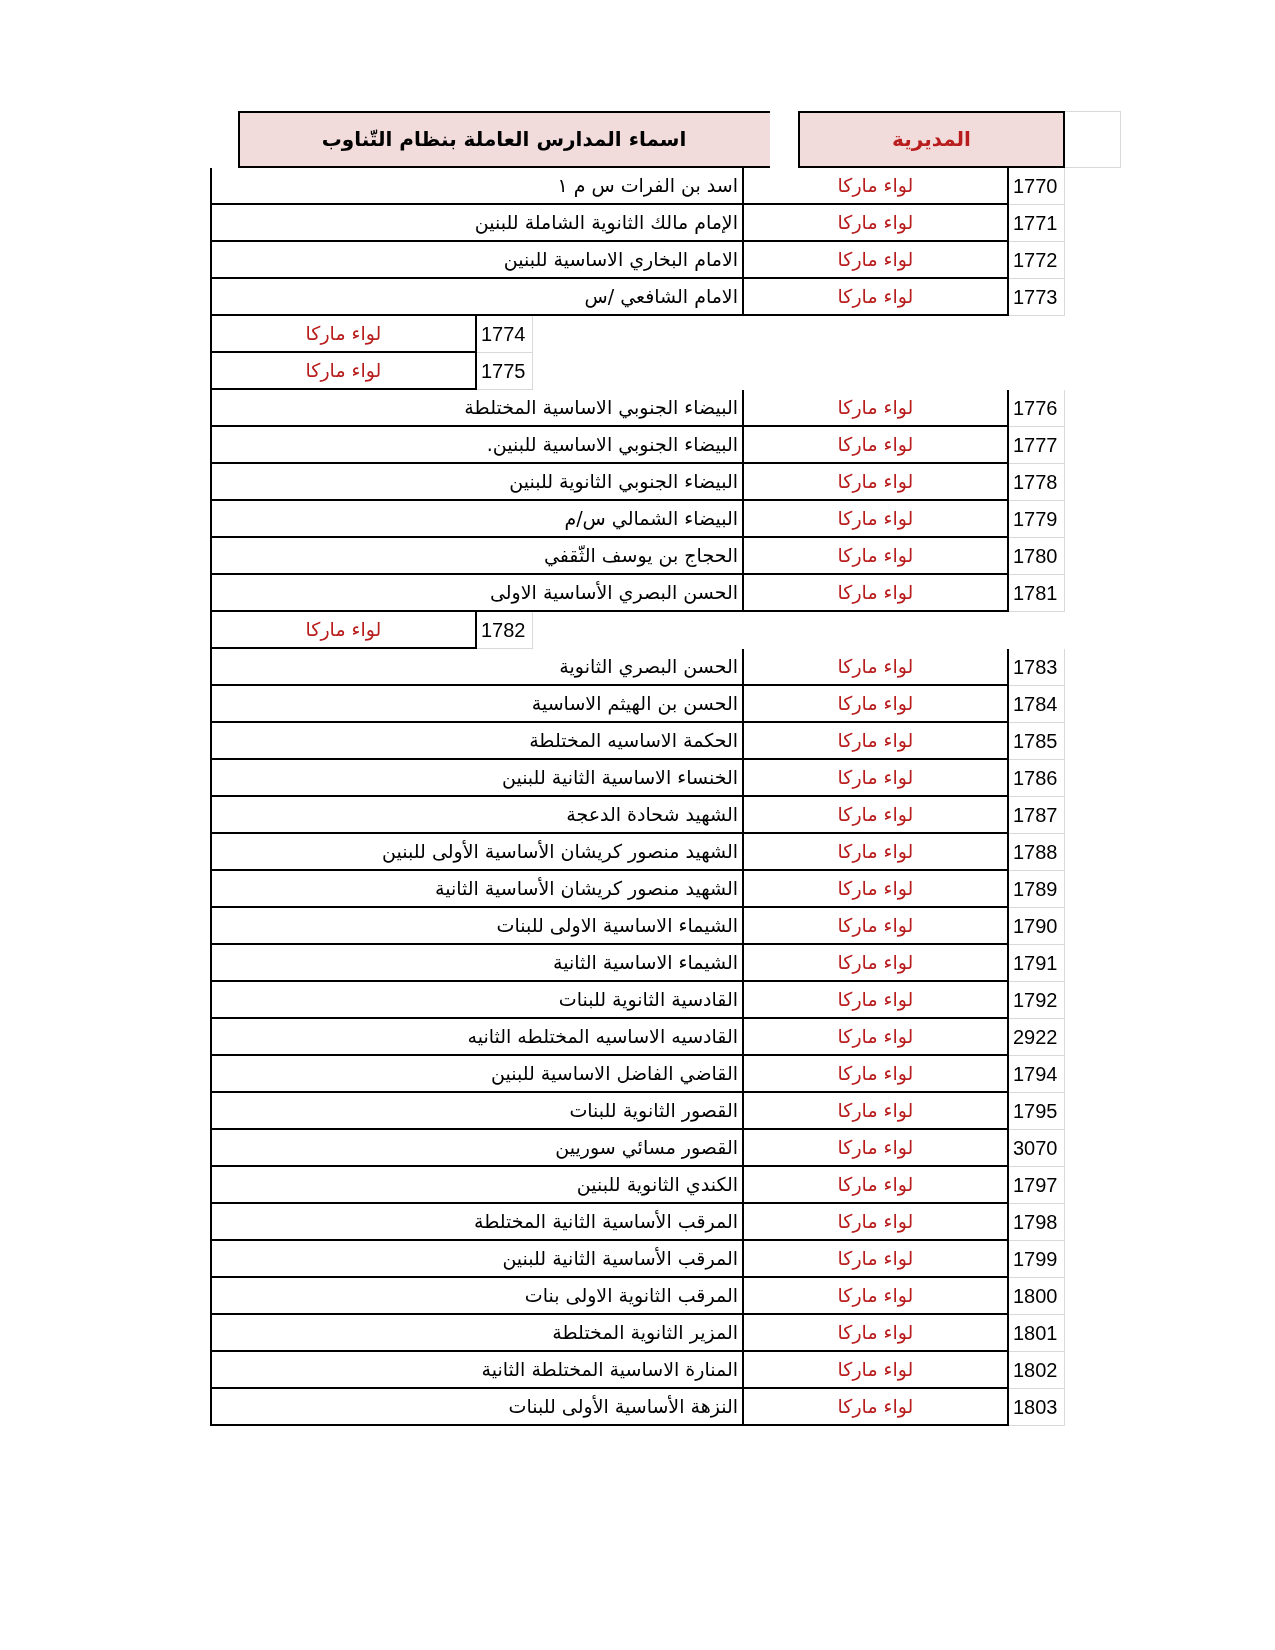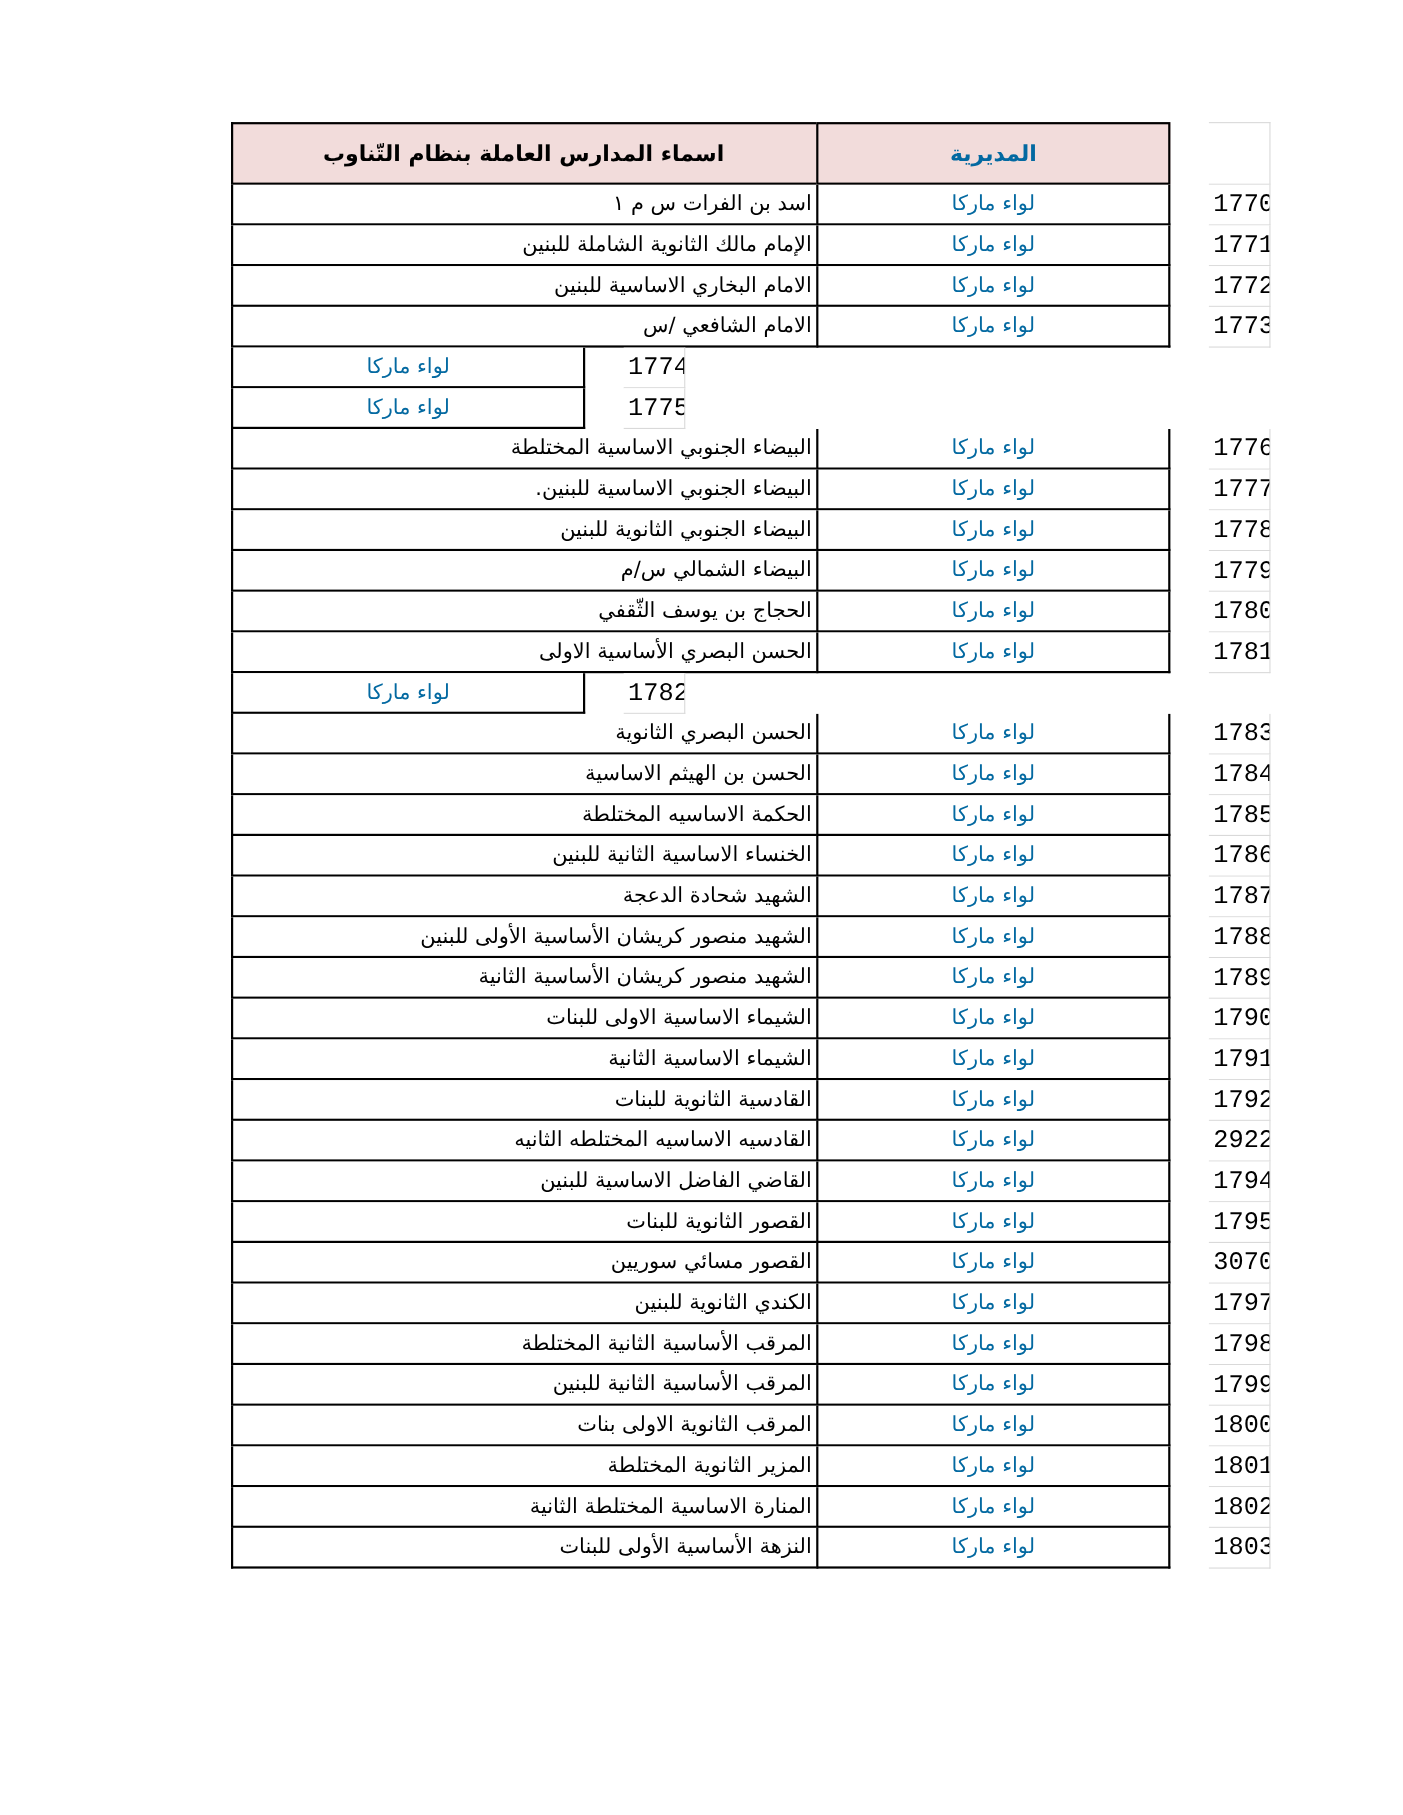--- a/index.html
+++ b/index.html
@@ -30,45 +30,45 @@
   
   .name-cell {
     width:532px;
     border-left:2px solid var(--border-color);
     border-bottom:2px solid var(--border-color);
     direction:rtl; justify-content:flex-start; 
     padding:0 4px 2px 2px;
     font-size:19px; color:#000;
   }
   .dir-cell {
-    width:322px;
+    width:267px;
     border-left:2px solid var(--border-color);
     border-right:2px solid var(--border-color);
     border-bottom:2px solid var(--border-color);
     direction:rtl; justify-content:center;
     padding-bottom:2px;
-    font-size:19px; color:#0369a1;
+    font-size:19px; color:#b91c1c;
   }
   .header-row .name-cell,
   .header-row .dir-cell {
     border-top:2px solid var(--border-color);
     background:var(--header-bg);
     justify-content:center;
-    font-weight:bold; font-size:20px;
+    font-weight:bold; font-size:20px;margin-left:28px;
   }
 
   
   .num-cell {
     width:56px;
     border-right:1px solid var(--gridline);
     border-bottom:1px solid var(--gridline);
     justify-content:flex-start;
     padding-left:4px;
-    font-family:Liberation Mono, monospace;
-    font-size:23px; color:#000;margin-left:35px;
+    font-family:Liberation Sans, sans-serif;
+    font-size:20px; color:#000;
   }
   .header-row .num-cell {
     border-top:1px solid var(--gridline);
     font-weight:normal;
   }
 </style>
 </head>
 <body>
 
 <div class="sheet">

